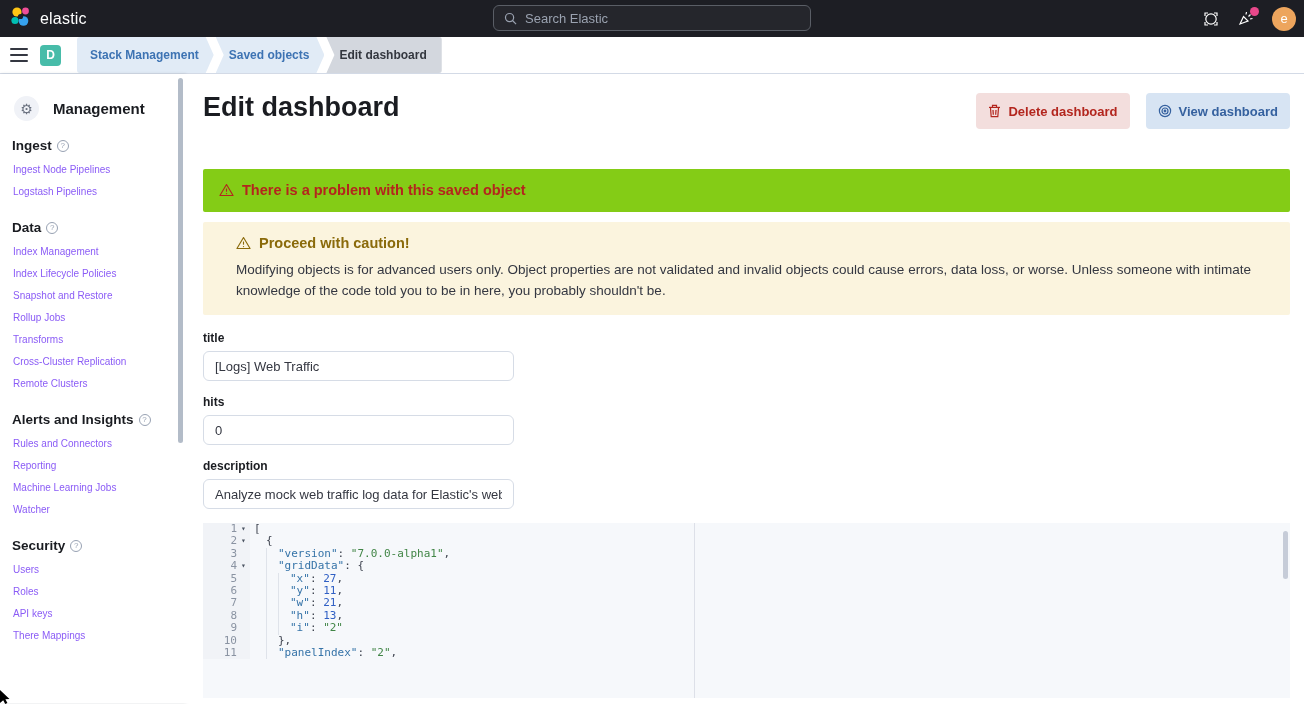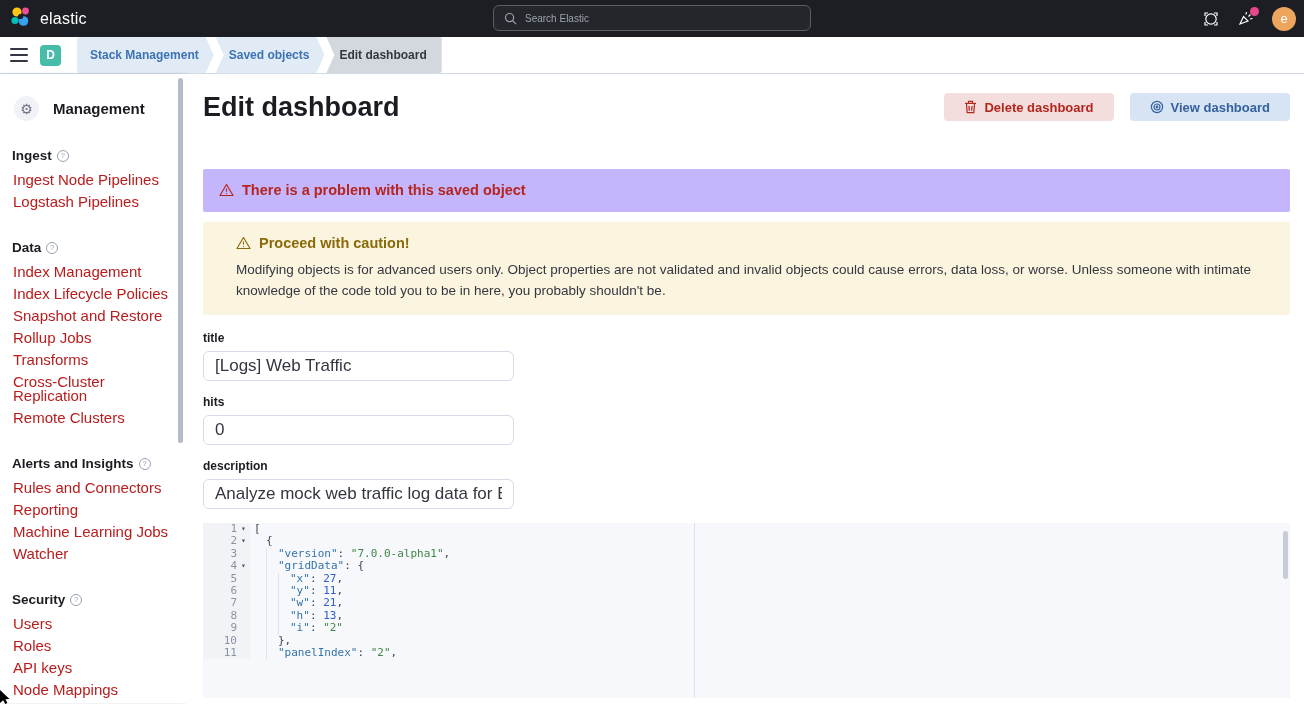--- a/index.html
+++ b/index.html
@@ -7,21 +7,21 @@
     font-family:"Liberation Sans", sans-serif; }
 
   
   .topbar { height:37px; background:#1d1e24; display:flex; align-items:center; position:relative; }
   .brand { display:flex; align-items:center; gap:8px; padding-left:10px;text-align:right; }
   .brand-name { color:#fff; font-size:16px; letter-spacing:.2px; }
   .searchbox { position:absolute; left:493px; top:5px; width:318px; height:26px;
     border:1px solid #5a5e66; border-radius:6px; background:rgba(255,255,255,0.04);
     display:flex; align-items:center; gap:8px; padding:0 10px; }
   .searchbox svg { flex:0 0 auto; }
-  .search-ph { color:#9aa2b0; font-size:10px; }
+  .search-ph { color:#9aa2b0; font-size:13px; }
   .top-icons { position:absolute; right:8px; top:0; height:37px; display:flex; align-items:center; gap:17px; }
   .tool-icon { position:relative; width:18px; height:18px; display:flex; align-items:center; justify-content:center; cursor:pointer; }
   .dot-badge { position:absolute; top:-3px; right:-4px; width:9px; height:9px; border-radius:50%; background:#e8488b; }
   .avatar { width:24px; height:24px; border-radius:50%; background:#eda55d; color:#fff;
     font-size:13px; display:flex; align-items:center; justify-content:center; }
 
   
   .crumbbar { height:37px; background:#fff; border-bottom:1px solid #d3dae6;
     display:flex; align-items:center; padding-left:8px; }
   .hamburger { width:18px; height:14px; display:flex; flex-direction:column; justify-content:space-between;
@@ -41,50 +41,50 @@
   
   .layout { display:flex; height:629px; }
   .sidebar { width:185px; flex:0 0 185px; background:#fff; position:relative;
     box-shadow:1px 0 3px rgba(105,112,125,.22); padding:14px 12px 0 12px; overflow:hidden; }
   .side-scrollthumb { position:absolute; right:2px; top:4px; width:5px; height:365px;
     border-radius:3px; background:#9aa5b5; opacity:.75; }
   .mgmt-head { display:flex; align-items:center; gap:14px; margin:8px 0 2px 2px; }
   .gear-wrap { width:25px; height:25px; border-radius:50%; background:#f0f2f7; color:#6b7280;
     display:flex; align-items:center; justify-content:center; font-size:14px; }
   .mgmt-title { font-size:15px; font-weight:700; color:#1a1c21; }
-  .side-section { margin-top:27px; }
+  .side-section { margin-top:17px; }
   .side-sec-title { font-size:13.5px; font-weight:700; color:#1a1c21; display:flex; align-items:center; gap:5px; }
   .help-icon { width:12px; height:12px; border:1px solid #98a2b3; border-radius:50%;
     color:#98a2b3; font-size:8px; line-height:10px; text-align:center; font-weight:400; }
   .side-items { list-style:none; margin-top:6px; }
-  .side-items li { font-size:15px; color:#b91c1c; padding:4px 0 4px 1px; line-height:14px; cursor:pointer; }
+  .side-items li { font-size:10px; color:#8b5cf6; padding:4px 0 4px 1px; line-height:14px; cursor:pointer; }
 
   
   .main { flex:1; background:#fff; padding:18px 14px 0 18px; position:relative; }
   .page-head { display:flex; align-items:flex-start; justify-content:space-between; height:30px; }
   .page-title { font-size:27px; font-weight:700; color:#1a1c21; line-height:30px; }
   .head-actions { display:flex; gap:16px; margin-top:1px; }
-  .btn { height:28px; border:none; border-radius:4px; font-size:13px; font-weight:600;
-    display:flex; align-items:center; gap:7px; padding:0 20px; cursor:pointer;
+  .btn { height:36px; border:none; border-radius:4px; font-size:13px; font-weight:600;
+    display:flex; align-items:center; gap:7px; padding:0 12px; cursor:pointer;
     font-family:"Liberation Sans", sans-serif; }
   .btn.danger { background:#f3dedd; color:#b3261e; }
   .btn.primary { background:#d7e4f3; color:#35619f; }
 
   .callout { margin-left:0; border-radius:2px; padding:13px 16px 14px 16px; }
-  .callout.danger { background:#c4b5fd; margin-top:47px; }
+  .callout.danger { background:#84cc16; margin-top:47px; }
   .callout.warning { background:#fbf4de; margin-top:10px;padding-left:33px; }
   .callout-title { display:flex; align-items:center; gap:8px; font-size:14.5px; font-weight:600; }
   .callout.danger .callout-title { color:#b4251d; }
   .callout.warning .callout-title { color:#8a6a0a; }
   .callout-body { margin-top:8px; font-size:13.5px; color:#343741; line-height:21px; }
 
   .form { margin-top:16px; }
   .field-label { font-size:12px; font-weight:700; color:#1a1c21; margin-bottom:6px; }
   .field-input { width:311px; height:30px; border:1px solid #d6dce6; border-radius:6px;
-    background:#fff; padding:0 11px; font-size:17px; color:#343741;
+    background:#fff; padding:0 11px; font-size:13px; color:#343741;
     font-family:"Liberation Sans", sans-serif; margin-bottom:14px; display:block; }
   .panels-label { font-size:12px; font-weight:700; color:#1a1c21; margin-bottom:5px; }
 
   
   .editor { position:relative; width:1087px; height:175px; background:#f6f8fb; overflow:hidden;
     font-family:"DejaVu Sans Mono", monospace; font-size:11px; line-height:12.4px; }
   .print-margin { position:absolute; left:491px; top:0; bottom:0; width:1px; background:#dde0e8; }
   .ed-scrollthumb { position:absolute; right:2px; top:8px; width:5px; height:48px; background:#c6ccd8; border-radius:3px; }
   .ed-row { display:flex; height:12.4px; position:relative; }
   .gut { width:47px; flex:0 0 47px; background:#f1f3f7; display:flex; justify-content:flex-end; align-items:center; }
@@ -209,21 +209,21 @@
         </div>
         <div class="side-section">
           <div class="side-sec-title">
             <span>Security</span>
             <span class="help-icon">?</span>
           </div>
           <ul class="side-items">
             <li>Users</li>
             <li>Roles</li>
             <li>API keys</li>
-            <li>Node Mappings</li>
+            <li>There Mappings</li>
           </ul>
         </div>
       </div>
     <span class="side-scrollthumb"></span>
   </div>
 
   <div class="main">
     <div class="page-head">
       <h1 class="page-title">Edit dashboard</h1>
       <div class="head-actions">

